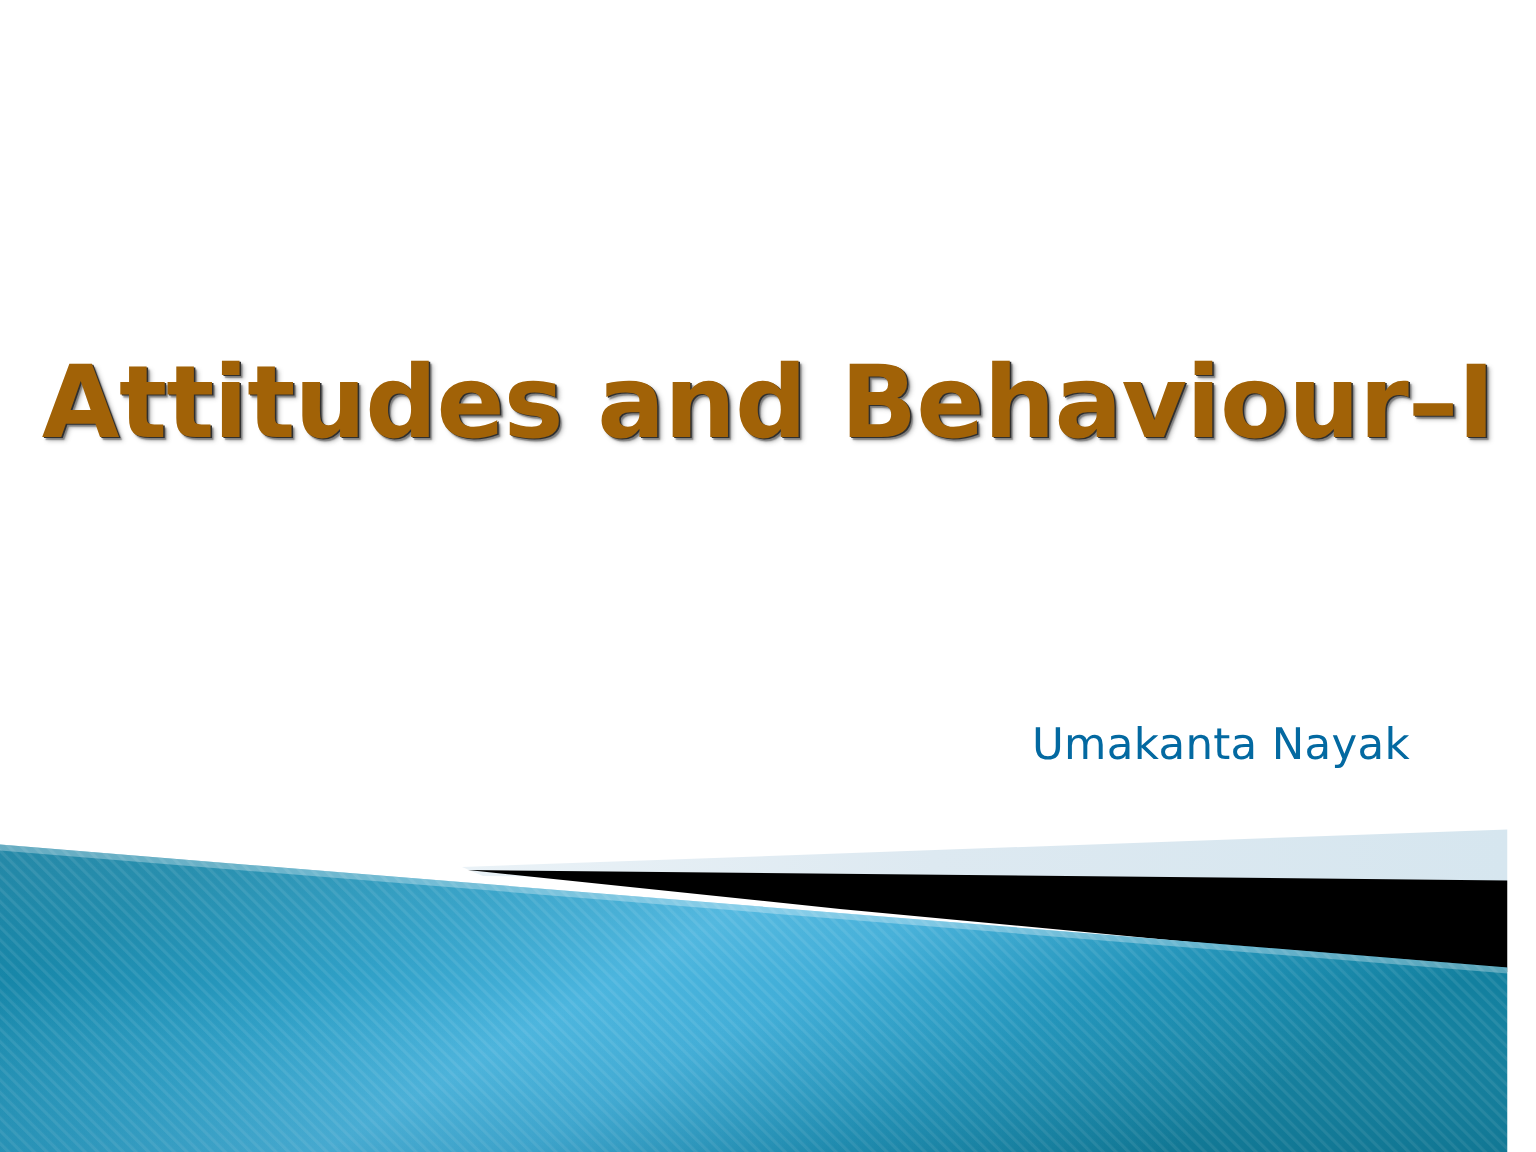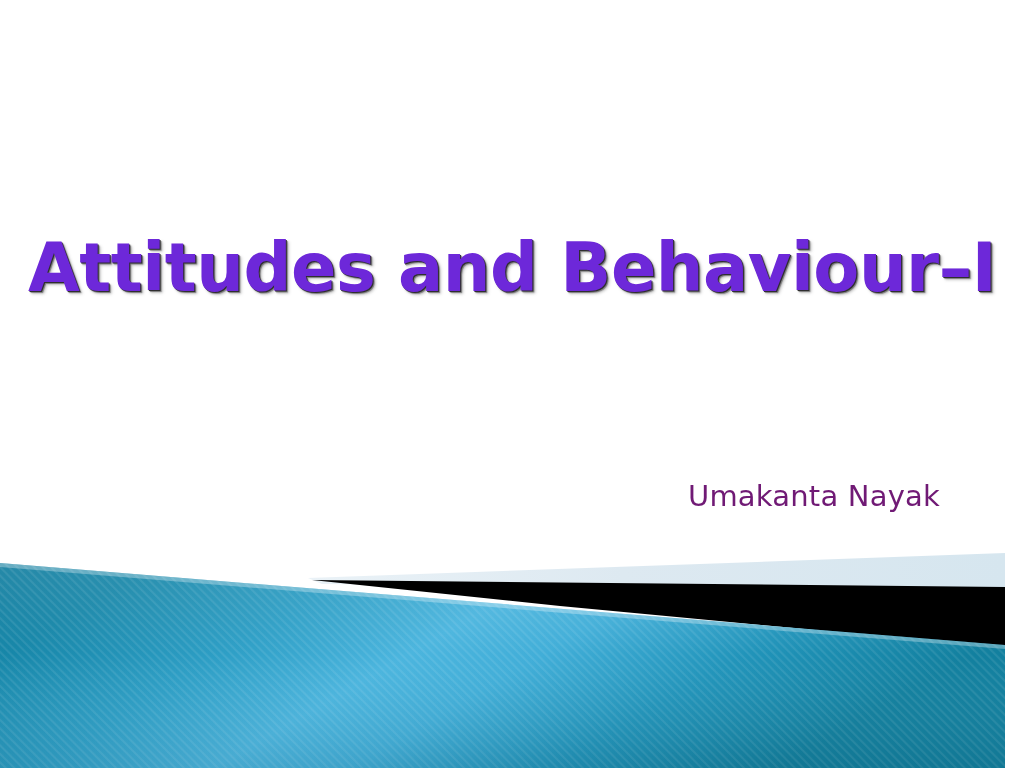--- a/index.html
+++ b/index.html
@@ -27,42 +27,42 @@
     width: 1024px;
     text-align: center;
   }
 
   #slide-title {
     display: inline-block;
     font-family: "DejaVu Sans", sans-serif;
     font-size: 67px;
     font-weight: 600;
     letter-spacing: -0.5px;
-    color: #6d28d9;
+    color: #a16207;
     white-space: nowrap;
     line-height: 1.08;
     text-shadow:
        1px  1px 0   #2f2f2f,
        2px  2px 1px rgba(60,60,60,0.55),
        3px  3px 3px rgba(90,90,90,0.35),
       -1px -1px 0   rgba(255,255,255,0.65);
   }
 
   #subtitle-block {
     position: absolute;
     right: 84px;
     top: 479px;
     text-align: right;
   }
 
   #slide-subtitle {
     font-family: "DejaVu Sans", sans-serif;
     font-size: 29px;
     font-weight: 400;
-    color: #701a75;
+    color: #0369a1;
     white-space: nowrap;
     letter-spacing: 0.2px;
   }
 
   
   #angles-graphic {
     position: absolute;
     left: 0;
     top: 0;
     width: 1024px;

